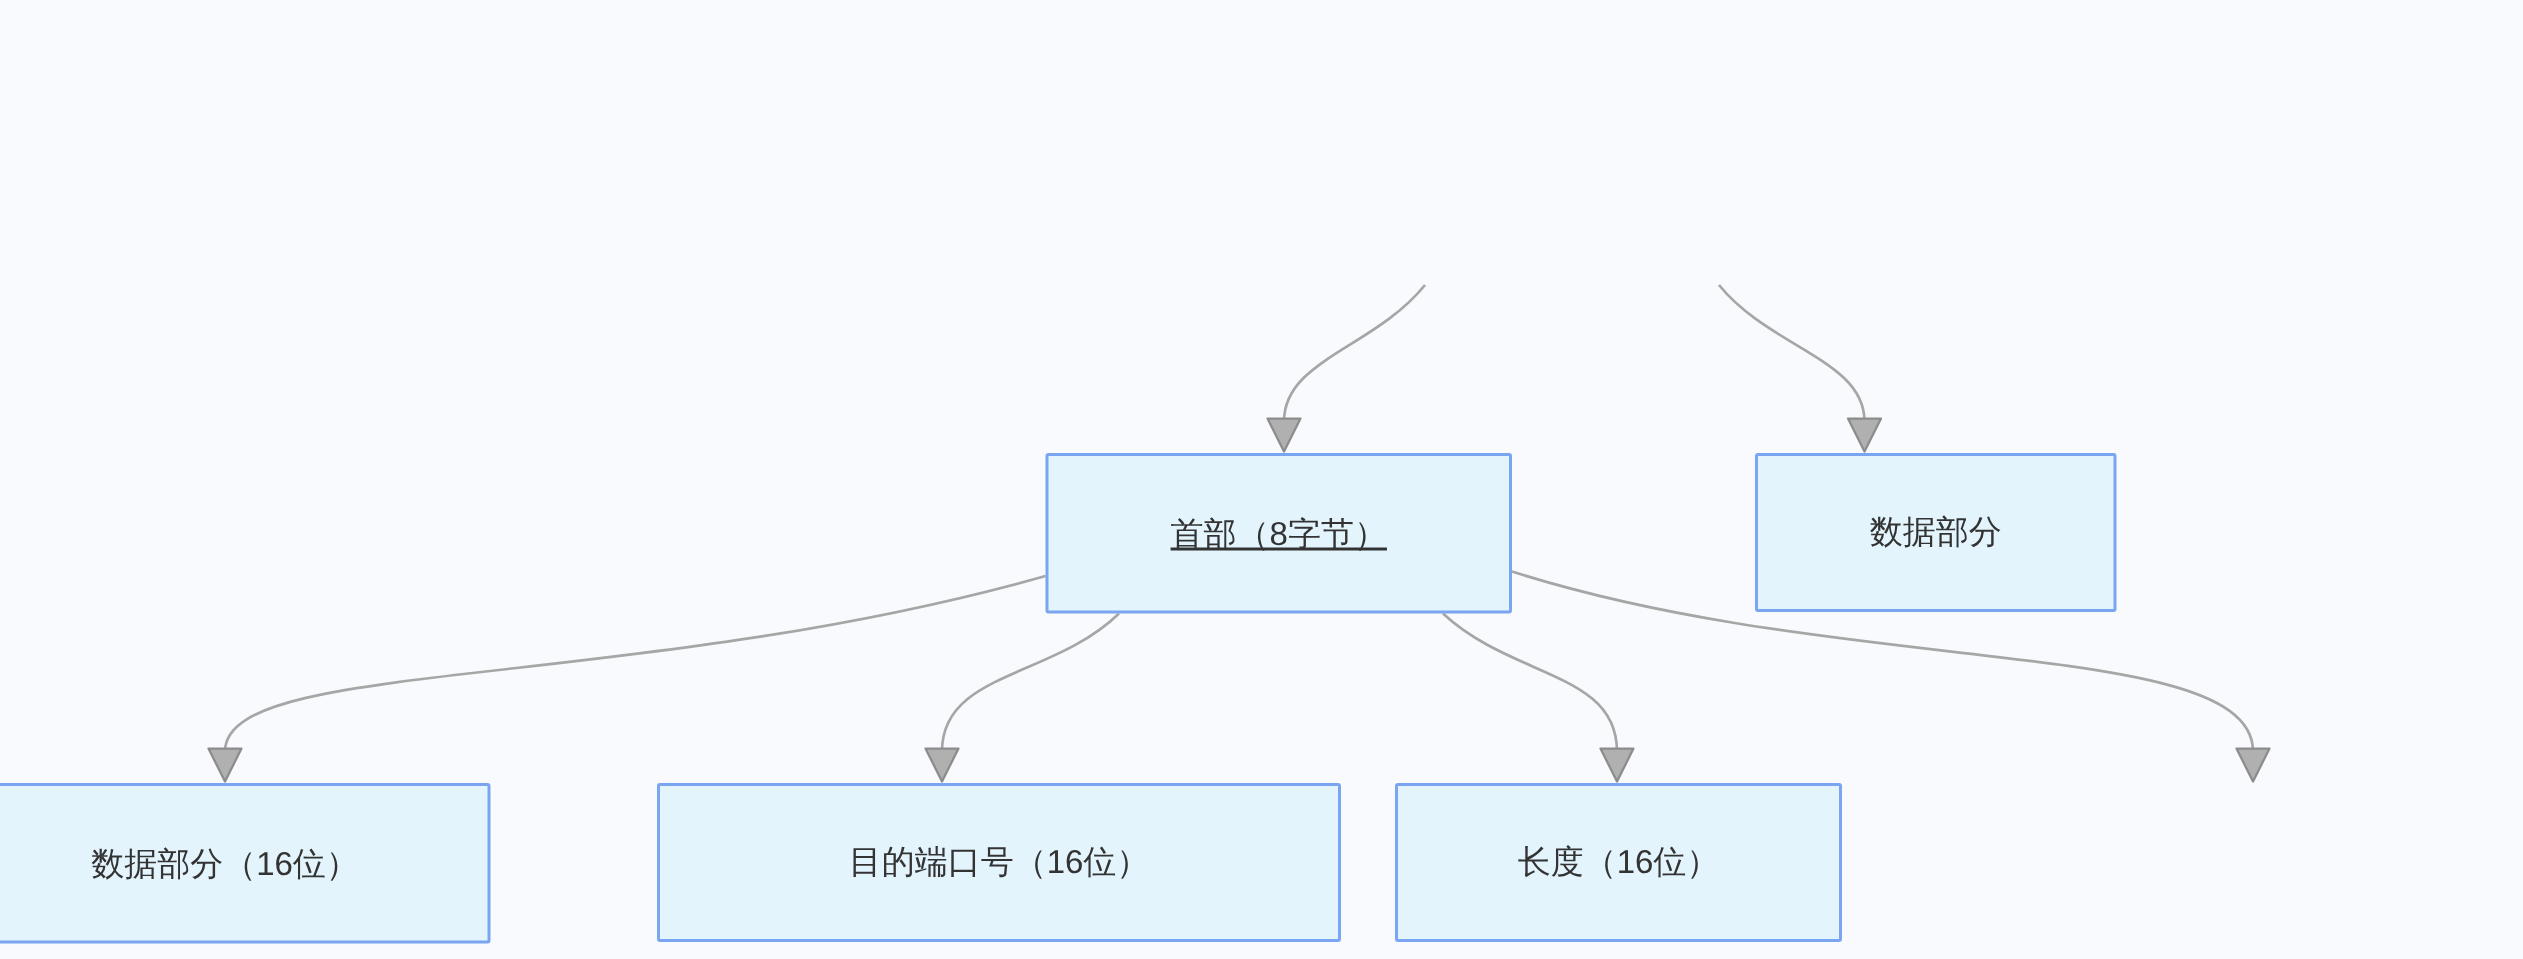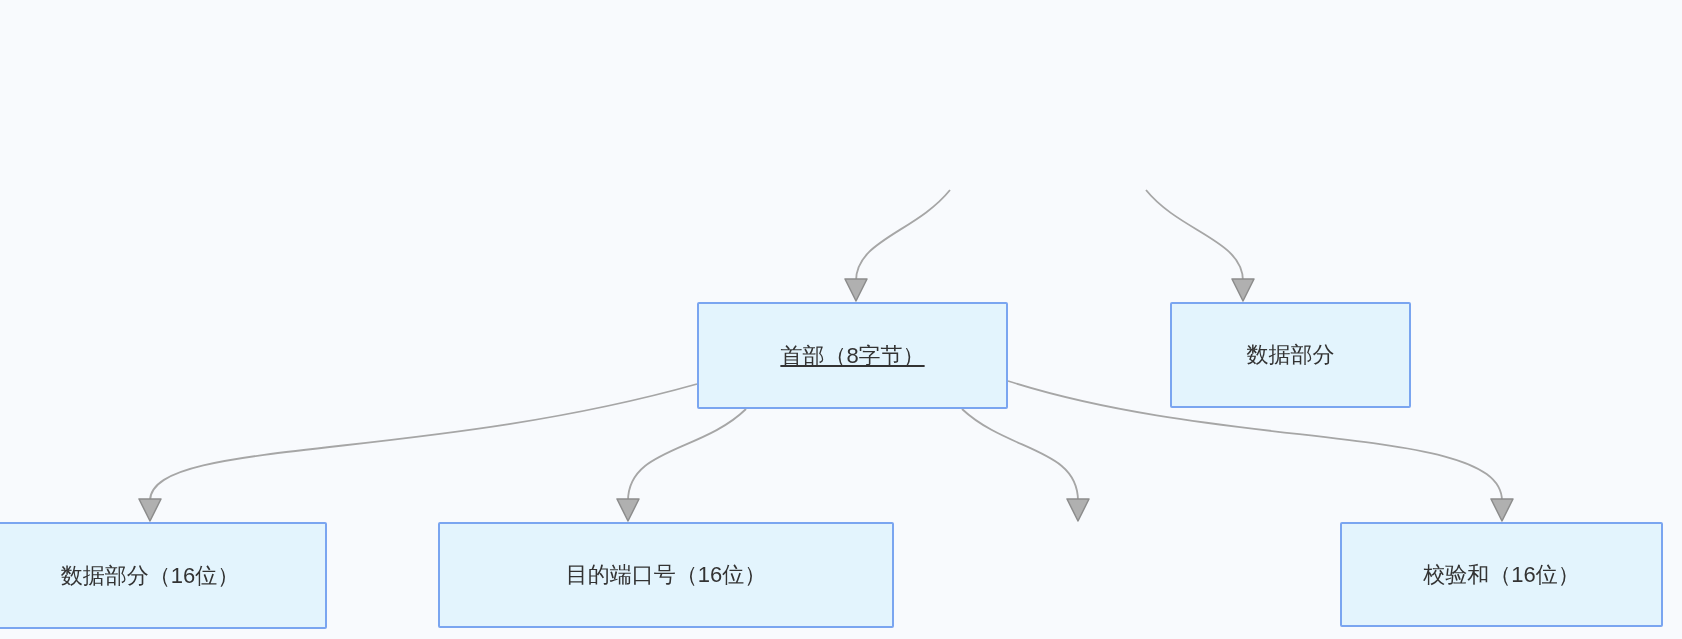--- a/index.html
+++ b/index.html
@@ -98,18 +98,18 @@
   </div>
 
   <div class="node" id="n-src">
     <span>数据部分（16位）</span>
   </div>
 
   <div class="node" id="n-dst">
     <span>目的端口号（16位）</span>
   </div>
 
+  <div class="node" id="n-len">
+    <span>长度（16位）</span>
+  </div>
 
-  <div class="node" id="n-sum">
-    <span>校验和（16位）</span>
-  </div>
 
 </div>
 
 </body></html>

